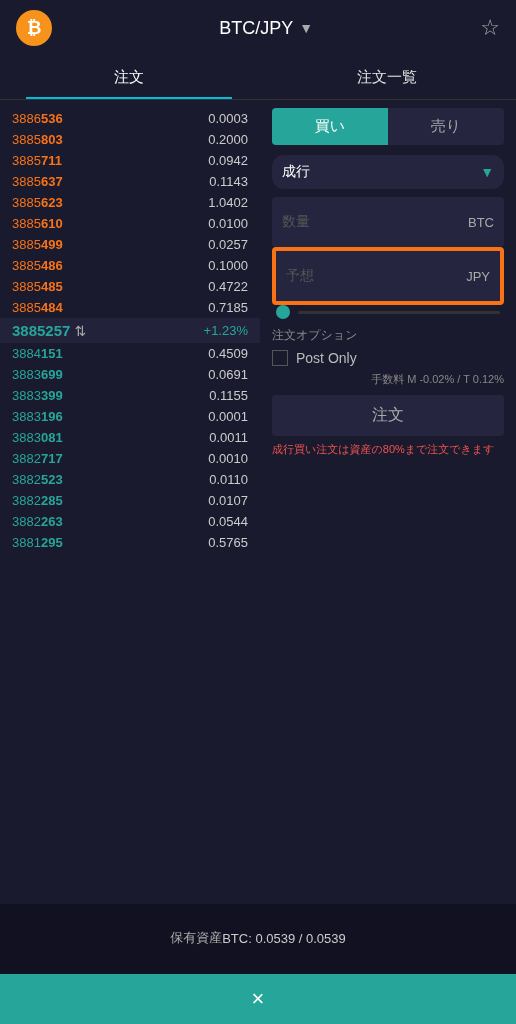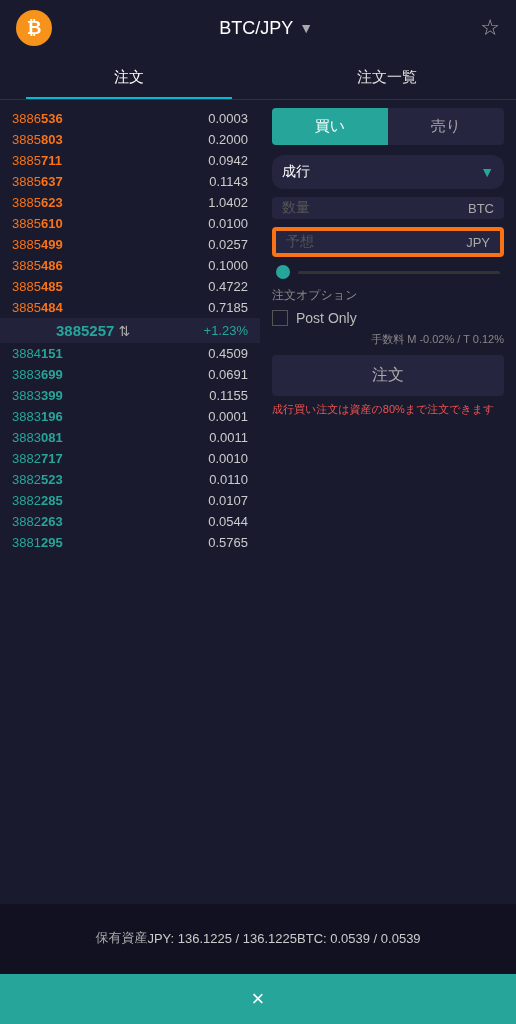--- a/index.html
+++ b/index.html
@@ -81,21 +81,21 @@
     .ob-row .price { color: #f97316; }
     .ob-row .price.green { color: #26a69a; }
     .ob-row .qty { color: #ccc; margin-left: 36px; }
     .ob-divider {
       display: flex;
       align-items: center;
       justify-content: space-between;
       padding: 4px 12px;
       background: #22223a;
     }
-    .ob-mid-price { color: #26a69a; font-size: 15px; font-weight: bold; margin-left: 44px; }
+    .ob-mid-price { color: #26a69a; font-size: 15px; font-weight: bold; }
     .ob-mid-change { color: #26a69a; font-size: 13px; }
     .ob-mid-arrows { color: #aaa; font-size: 14px; }
 
     
     .right-panel {
       flex: 1;
       padding: 8px 12px;
       background: #1a1a2e;
       overflow: hidden;
     }
@@ -134,22 +134,21 @@
     }
     .dropdown-label { color: #fff; font-size: 14px; }
     .dropdown-arrow { color: #26a69a; font-size: 14px; }
 
     
     .input-row {
       display: flex;
       align-items: center;
       background: #252540;
       border-radius: 4px;
-      padding: 2px 10px;
-      margin-bottom: 8px;
+      padding: 16px 10px;
       justify-content: space-between;
     }
     .input-placeholder { color: #555; font-size: 14px; }
     .input-unit { color: #aaa; font-size: 13px; }
 
     
     .input-row.highlighted {
       border: 4px solid #f97316;
       background: #252540;
     }
@@ -436,21 +435,20 @@
 
     
     <div class="warning-text">成行買い注文は資産の80%まで注文できます</div>
 
   </div>
 </div>
 
 <div class="assets-bar">
   <div class="assets-row">
     <span class="assets-label">保有資産</span>
-    <span class="assets-value">JPY: 136.1225 / 136.1225</span>
   </div>
   <div class="assets-row">
     <span class="assets-label"></span>
     <span class="assets-value">BTC: 0.0539 / 0.0539</span>
   </div>
 </div>
 
 <div class="close-bar">
   <span class="close-x">×</span>
 </div>

